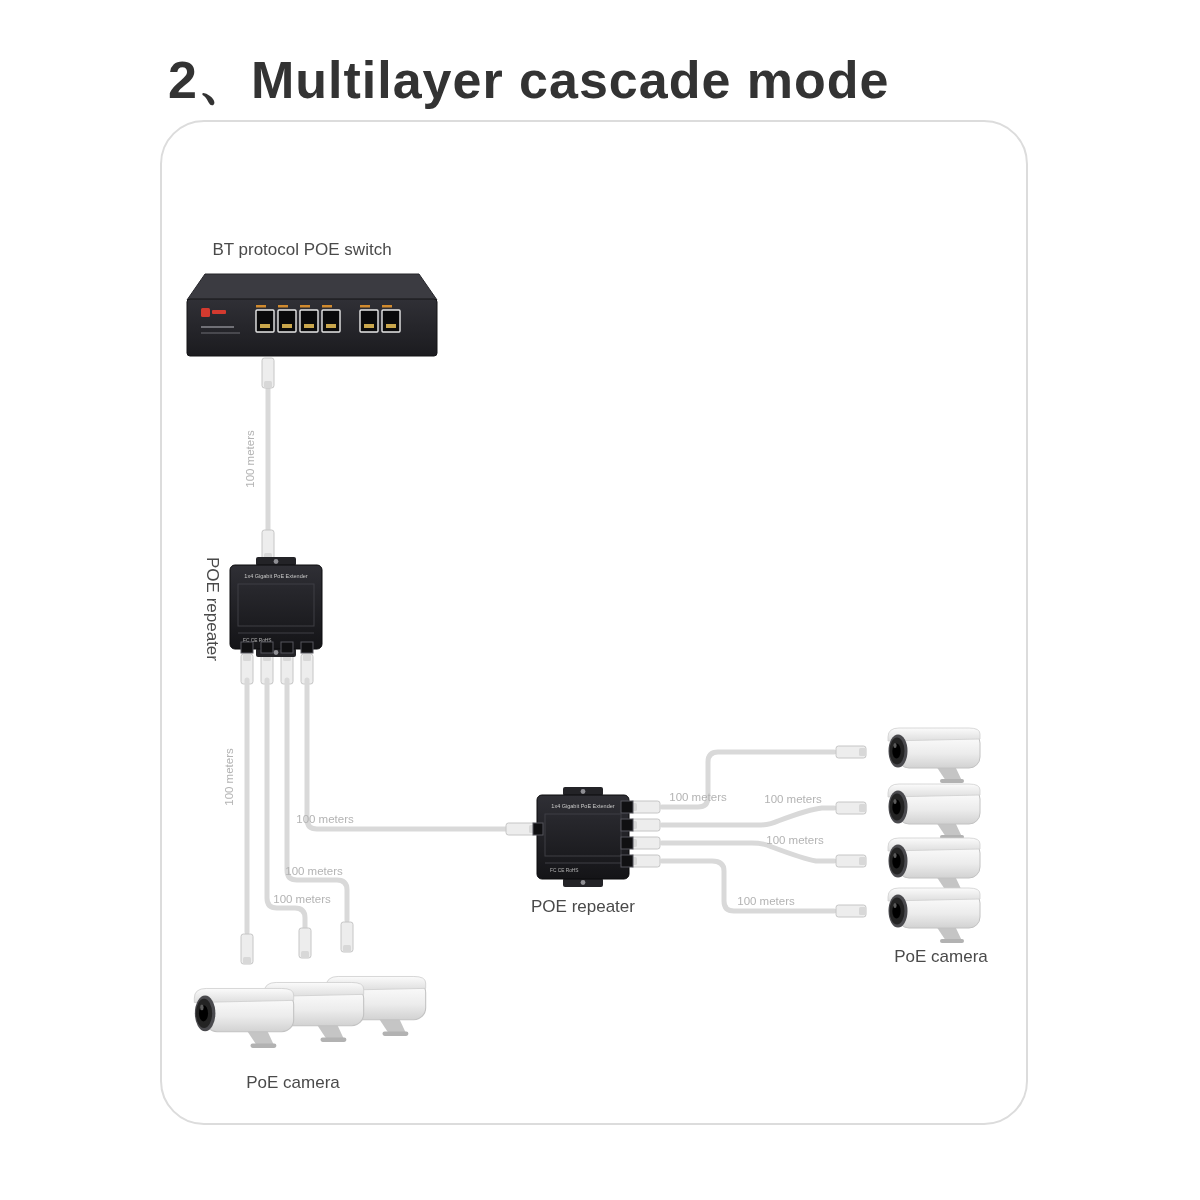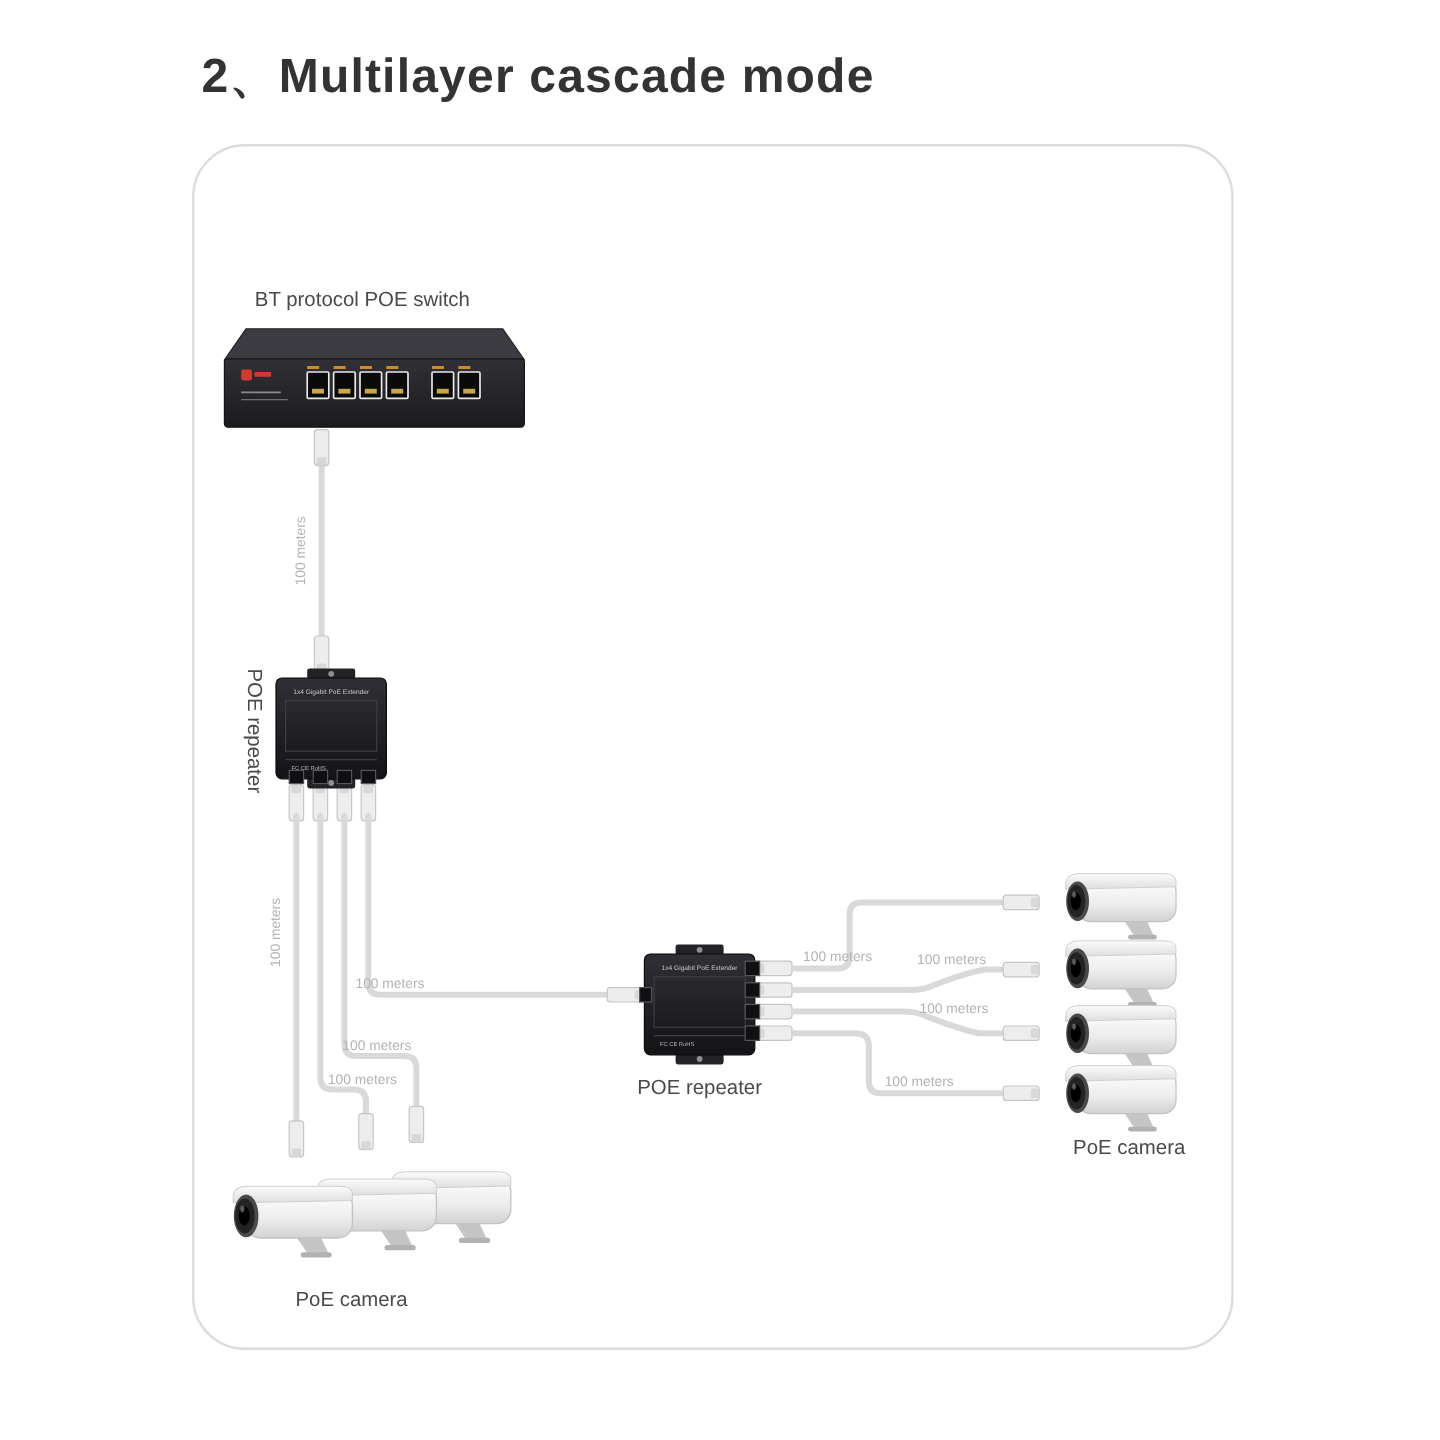--- a/index.html
+++ b/index.html
@@ -1,17 +1,17 @@
 <!DOCTYPE html>
 <html><head>
 <meta charset="utf-8">
 <style>
   html,body{margin:0;padding:0;background:#ffffff;}
   body{width:1200px;height:1200px;position:relative;font-family:"Liberation Sans",sans-serif;overflow:hidden;}
-  .page-title{position:absolute;left:168px;top:36px;margin:0;font-size:40px;font-weight:700;color:#333333;letter-spacing:1px;}
+  .page-title{position:absolute;left:168px;top:46px;margin:0;font-size:52px;font-weight:700;color:#333333;letter-spacing:1px;}
   .diagram-frame{position:absolute;left:160px;top:120px;width:868px;height:1005px;border:2px solid #dcdcdc;border-radius:44px;background:#ffffff;box-sizing:border-box;}
   svg{display:block;}
   svg text{font-family:"Liberation Sans",sans-serif;}
   .cable{stroke:#d9d9d9;stroke-width:5;fill:none;stroke-linecap:round;}
   .plug{fill:#ededed;stroke:#c6c6c6;stroke-width:1;}
   .mlabel{fill:#b3b3b3;font-size:11.5px;}
   .seclabel{fill:#4a4a4a;font-size:17px;}
   .port{fill:#101012;stroke:#55555c;stroke-width:1;}
 </style>
 </head>

